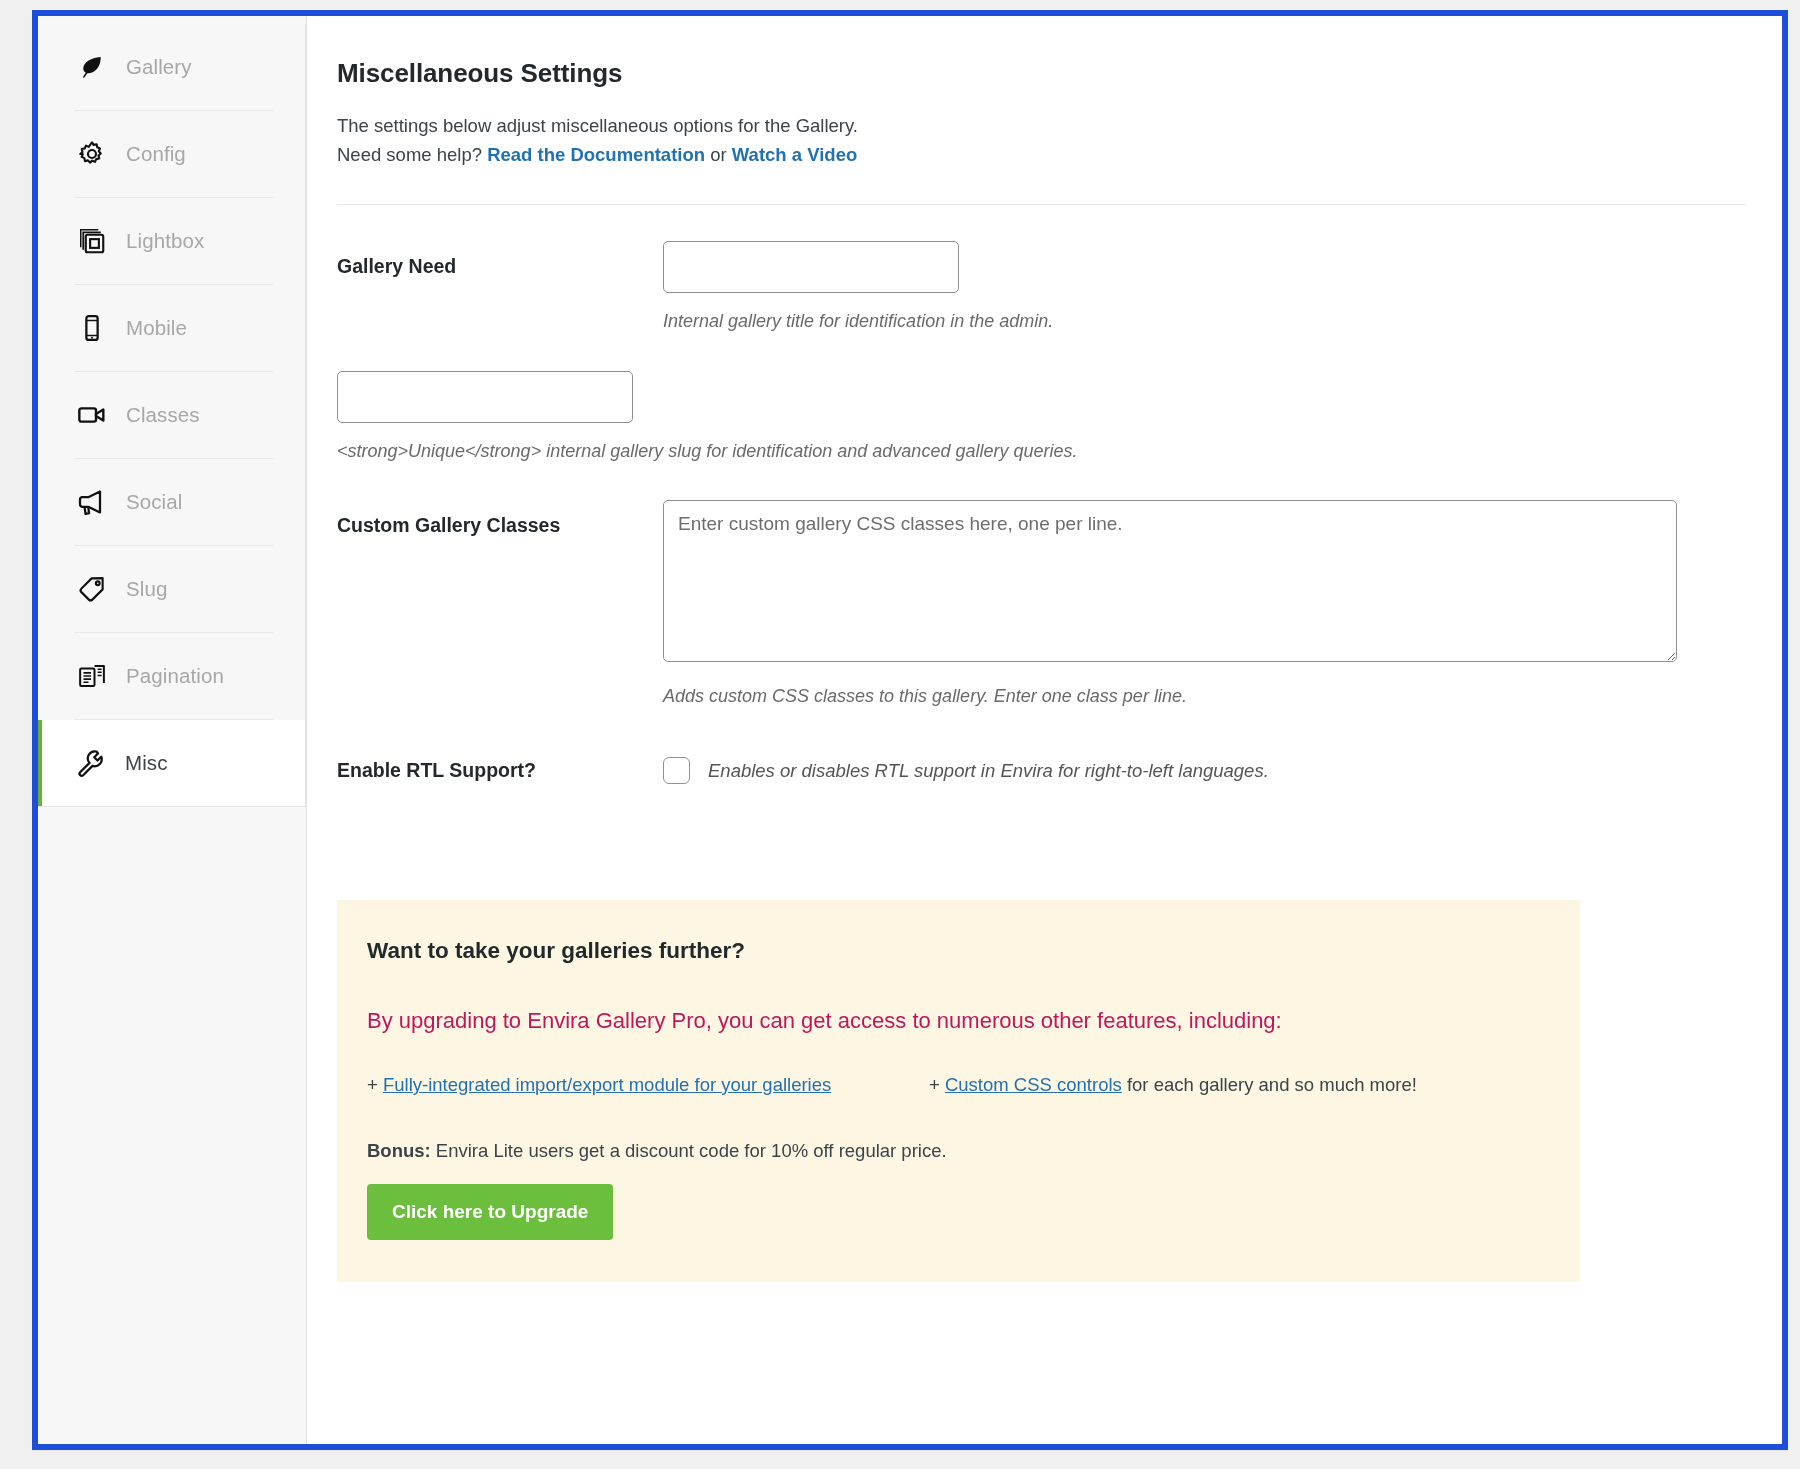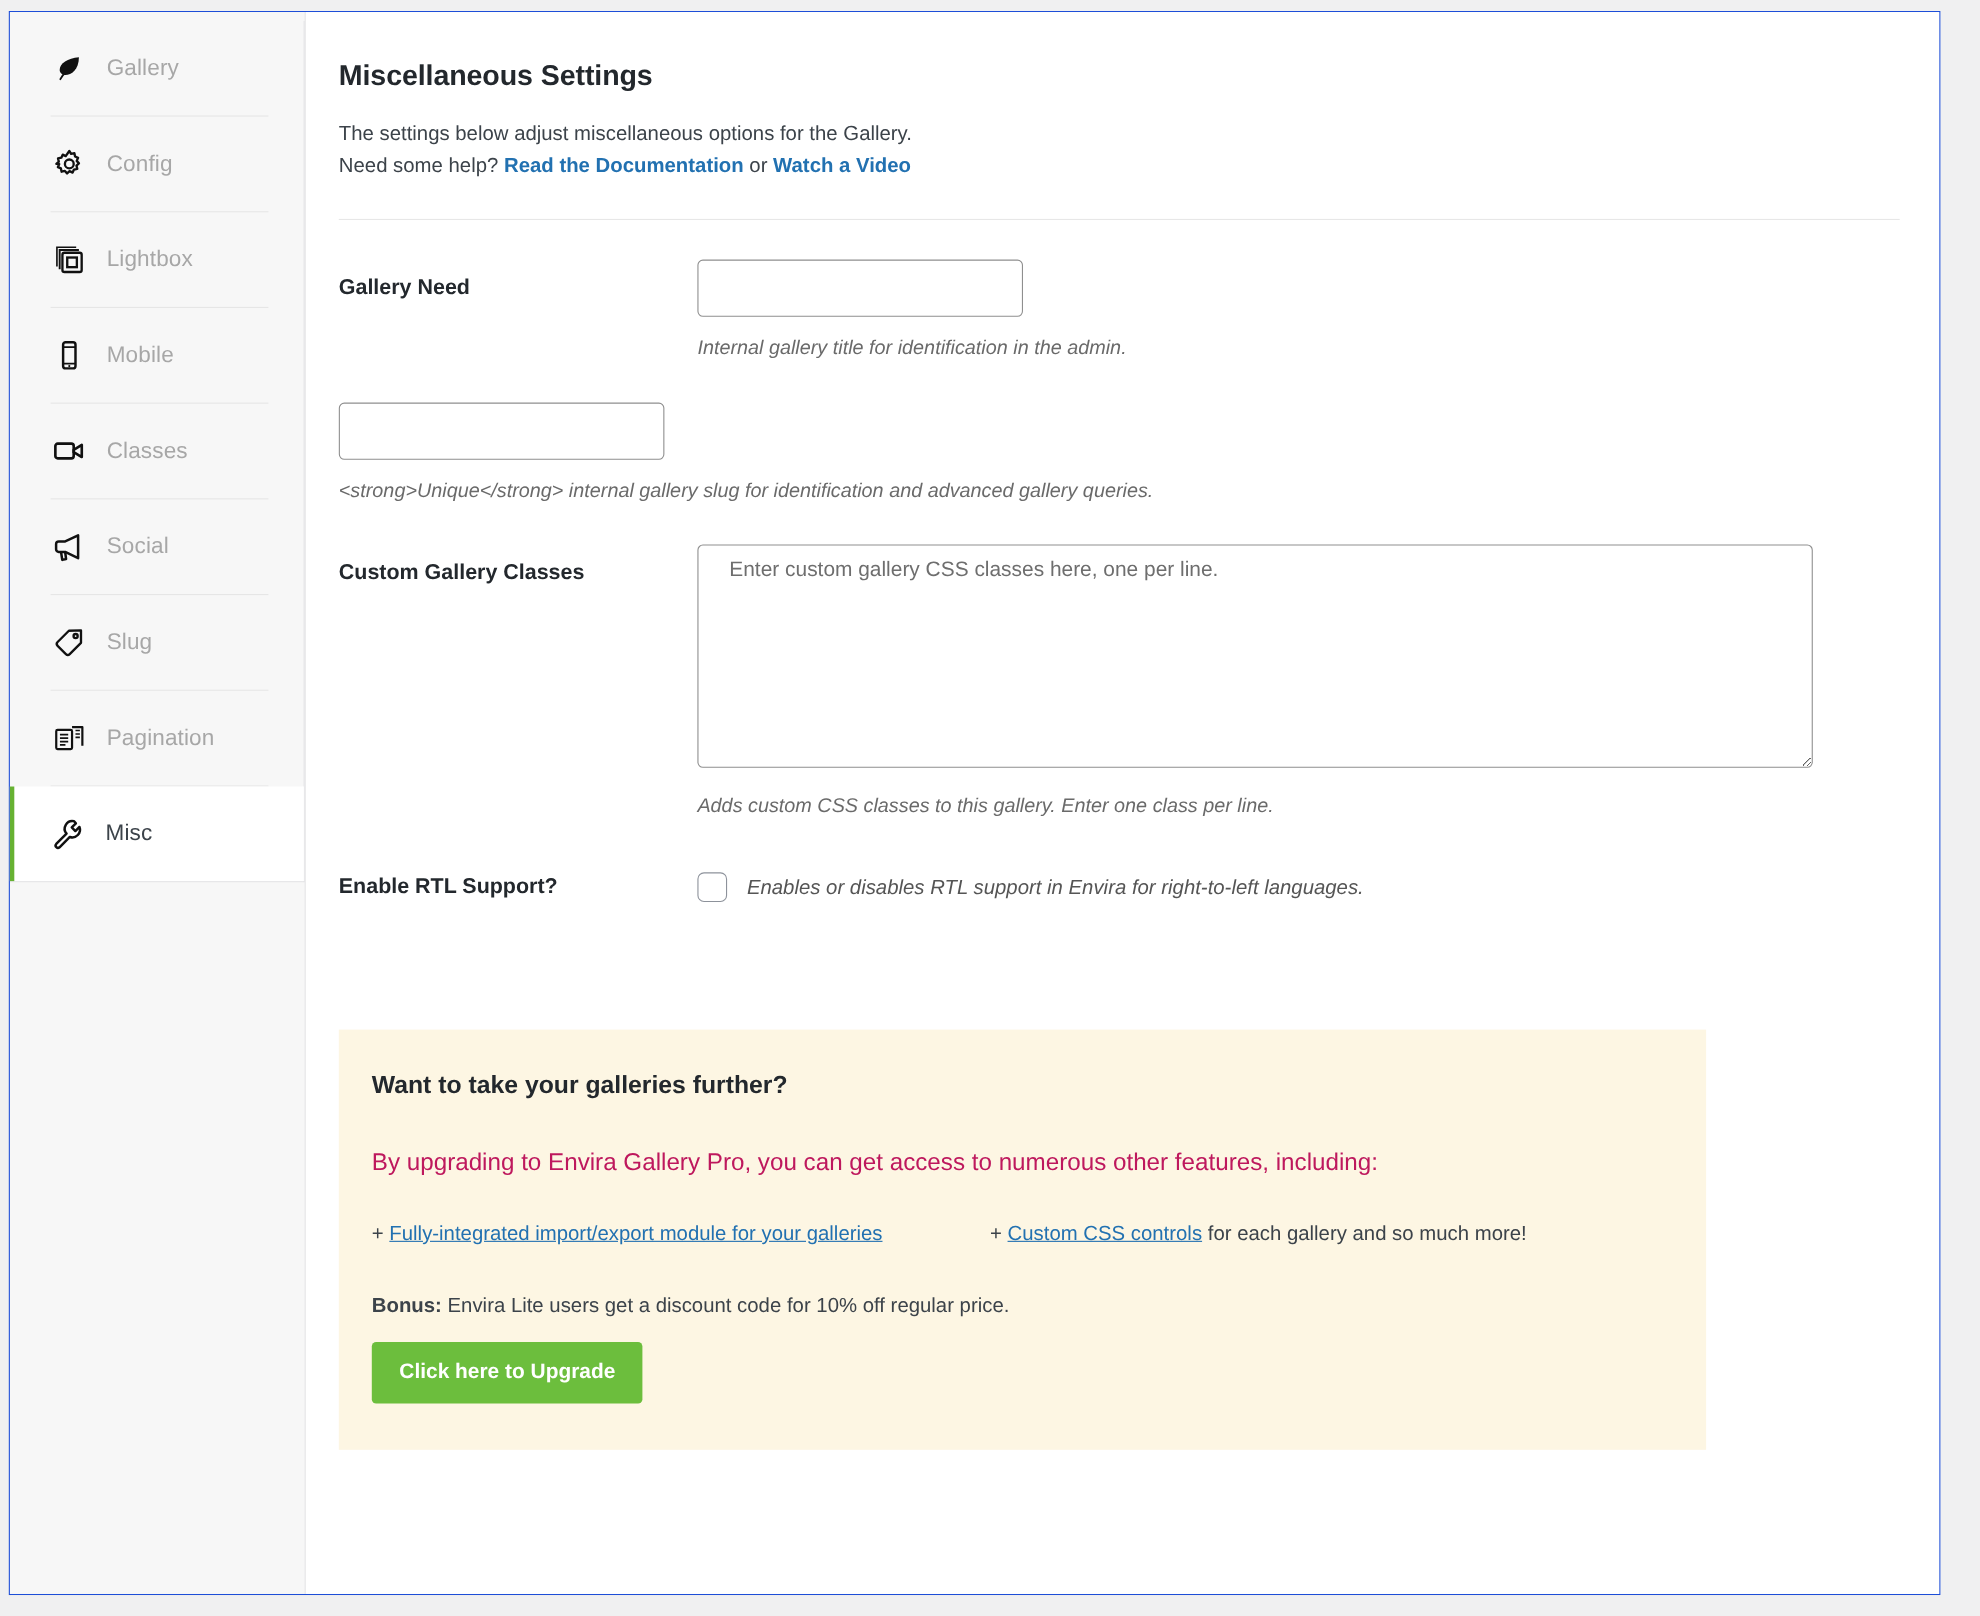--- a/index.html
+++ b/index.html
@@ -9,26 +9,26 @@
     width: 1800px;
     height: 1469px;
     background: #f0f0f1;
     font-family: "Liberation Sans", sans-serif;
     -webkit-font-smoothing: antialiased;
   }
 
   
   #app {
     position: absolute;
-    left: 8px;
+    left: 32px;
     top: 10px;
     width: 1756px;
     height: 1440px;
     background: #ffffff;
-    border: 1px solid #1d4ed8;
+    border: 6px solid #1d4ed8;
     box-shadow: 0 1px 1px rgba(0,0,0,.04);
     display: flex;
     overflow: hidden;
   }
 
   
   .sidebar {
     width: 269px;
     flex: 0 0 269px;
     background: #f7f7f7;
@@ -143,25 +143,25 @@
     border-radius: 5px;
     font-size: 18px;
     padding: 0 12px;
     font-family: "Liberation Sans", sans-serif;
     color: #2c3338;
     background: #fff;
     outline: none;
   }
   textarea.ta-input {
     width: 1014px;
-    height: 203px;
+    height: 162px;
     border: 1px solid #8f8f8f;
     border-radius: 5px;
     font-size: 19px;
-    padding: 12px 28px;
+    padding: 12px 14px;
     font-family: "Liberation Sans", sans-serif;
     color: #2c3338;
     background: #fff;
     outline: none;
     resize: both;
     display: block;
   }
   textarea.ta-input::placeholder { color: #6e6e6e; opacity: 1; }
   .help {
     font-style: italic;

